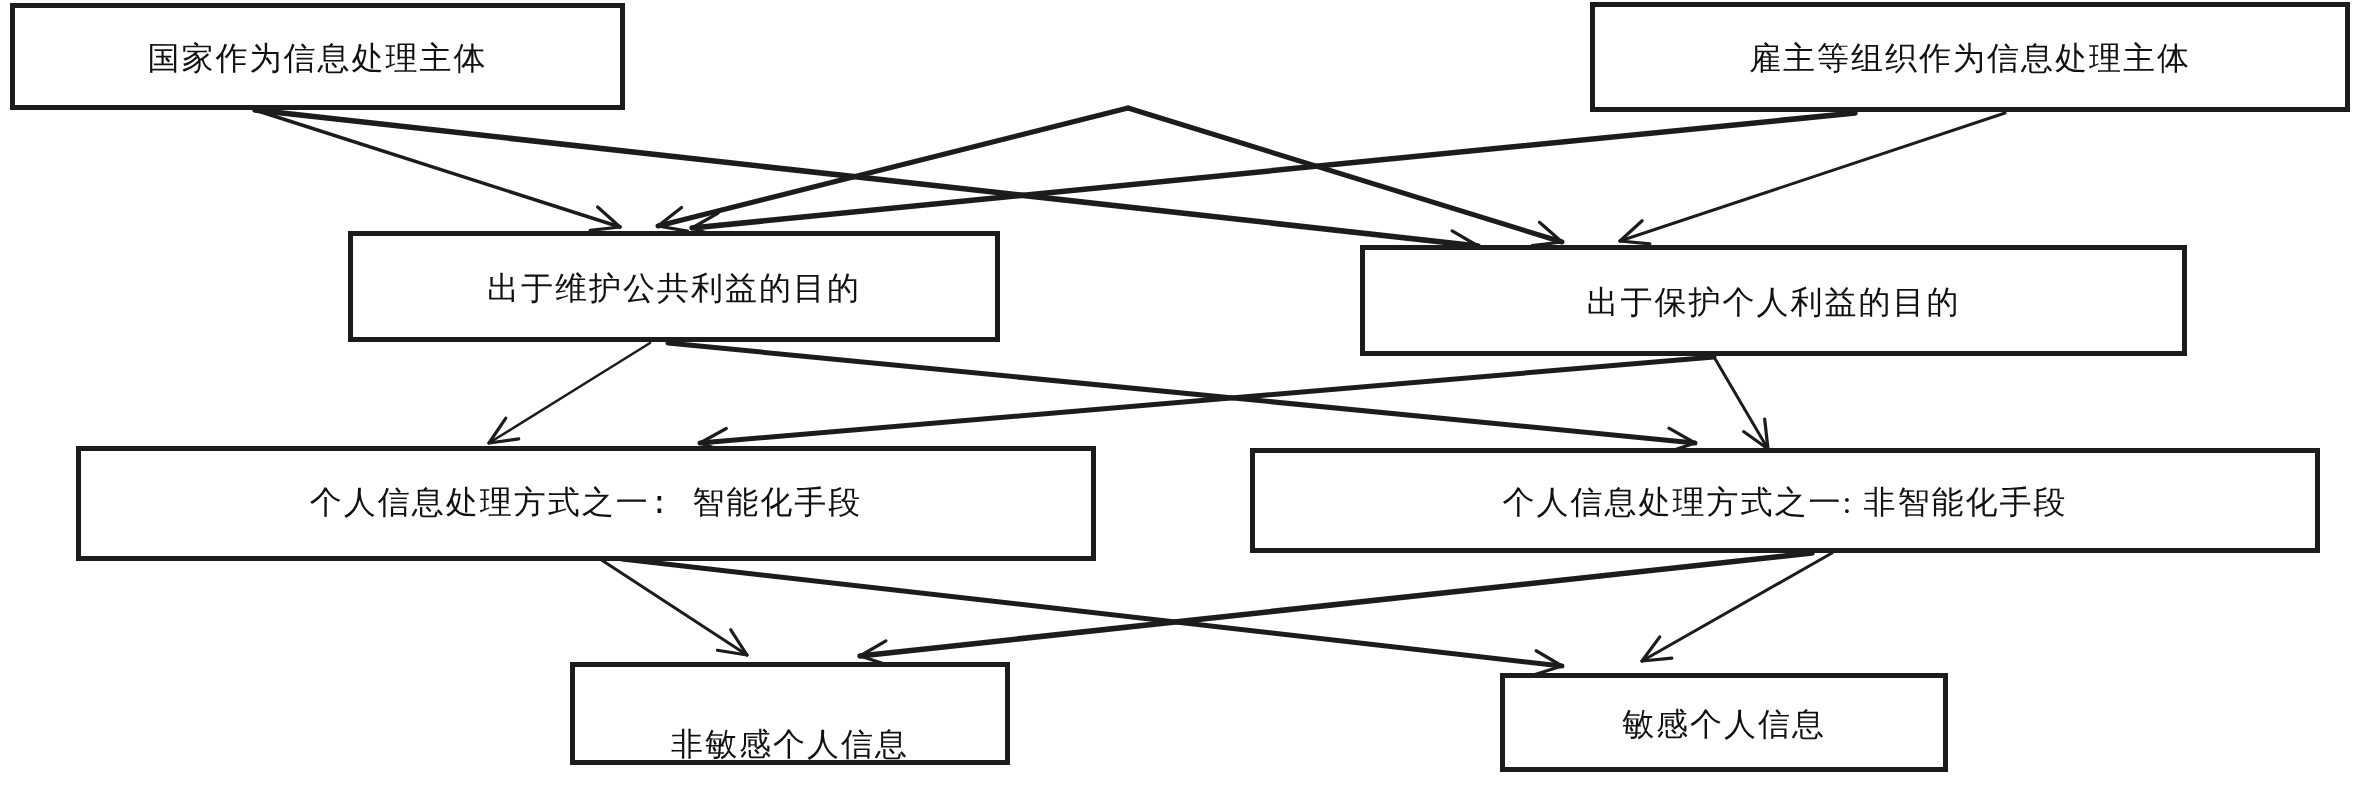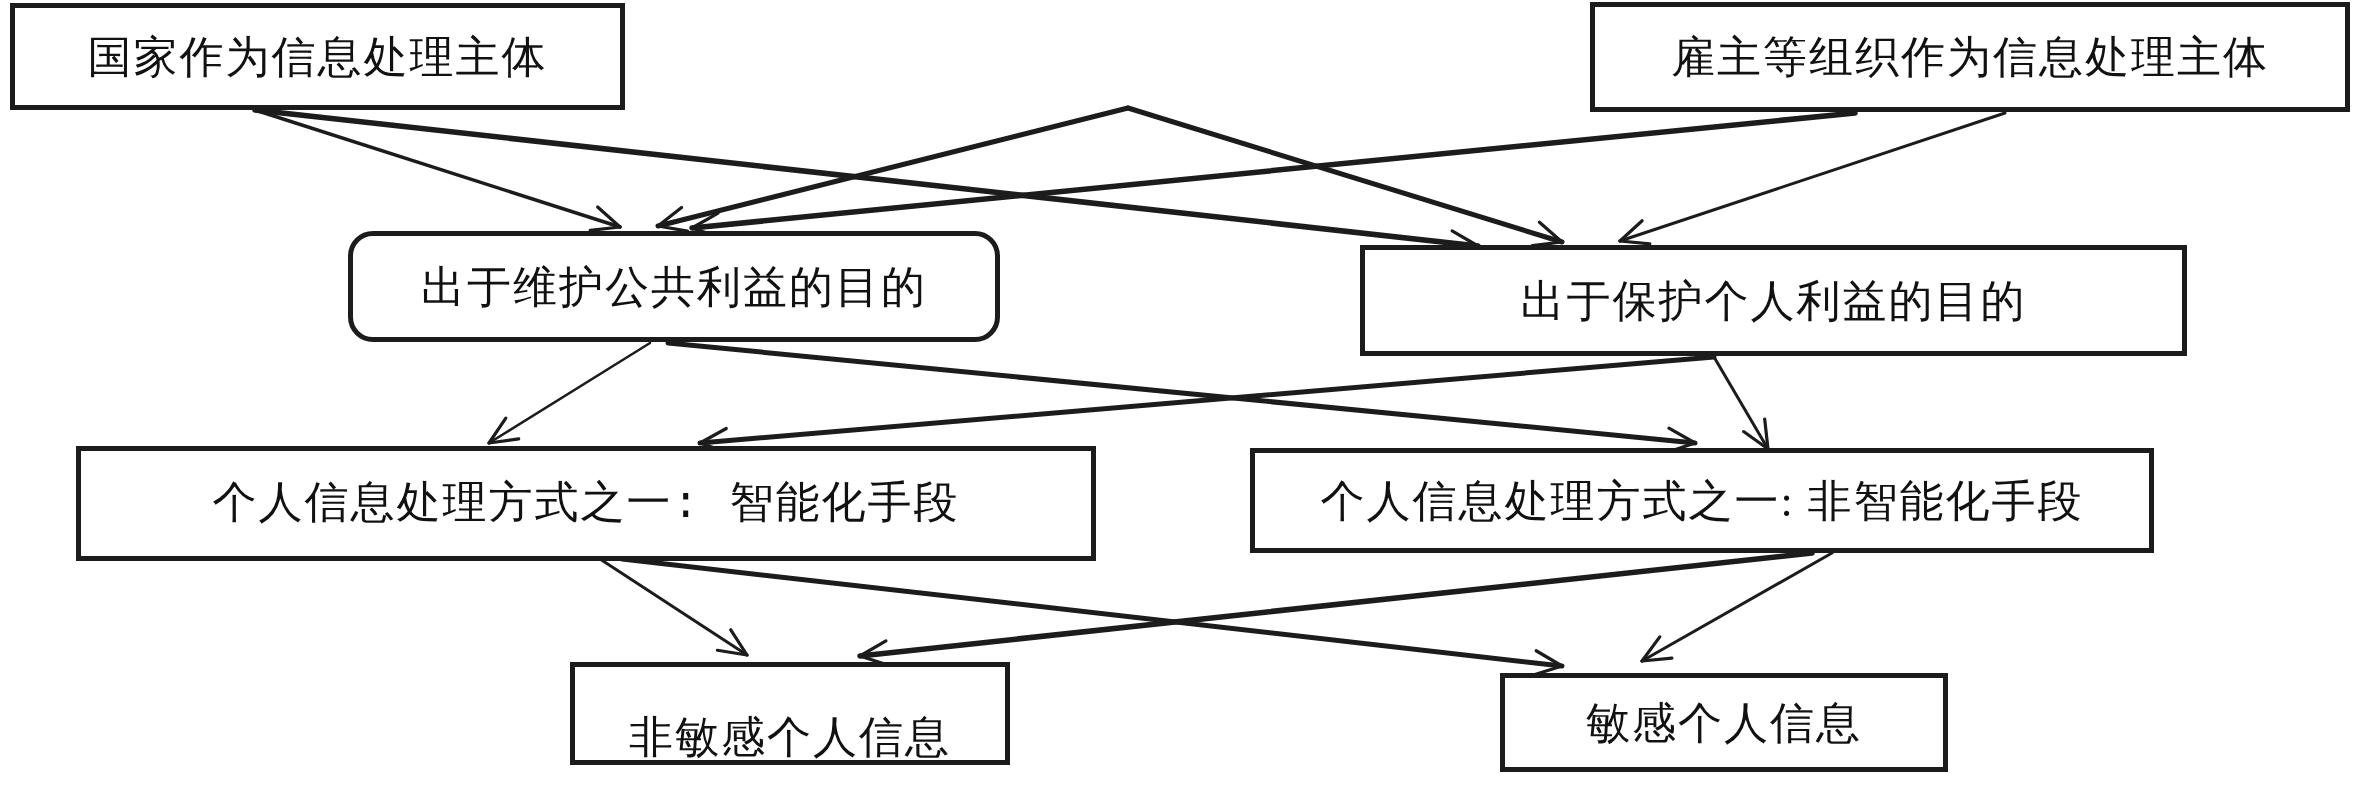--- a/index.html
+++ b/index.html
@@ -21,21 +21,21 @@
     border: 5px solid #1c1c1c;
     background: #ffffff;
     box-sizing: border-box;
     display: flex;
     align-items: center;
     justify-content: center;
     z-index: 2;
   }
   .node .label {
     color: #111111;
-    font-size: 44px;
+    font-size: 32px;
     letter-spacing: 2px;
     white-space: nowrap;
     line-height: 1;
     padding-top: 2px;
   }
 </style>
 </head>
 <body>
 
 <div id="stage">
@@ -84,30 +84,30 @@
       <line x1="1642" y1="661" x2="1671.8593357571017" y2="658.0982646322125" stroke="#1c1c1c" stroke-width="3.2" stroke-linecap="round"></line>
       <line x1="1642" y1="661" x2="1659.7692393445805" y2="636.8286505731472" stroke="#1c1c1c" stroke-width="3.2" stroke-linecap="round"></line>
     </svg>
 
   <div class="node" id="node-a1" style="left: 10px; top: 3px; width: 615px; height: 107px;">
     <span class="label">国家作为信息处理主体</span>
   </div>
   <div class="node" id="node-a3" style="left: 1590px; top: 2px; width: 760px; height: 110px; font-family: Liberation Serif, serif;">
     <span class="label">雇主等组织作为信息处理主体</span>
   </div>
-  <div class="node" id="node-b1" style="left: 348px; top: 231px; width: 652px; height: 111px; border-radius: 25px;">
+  <div class="node" id="node-b1" style="left: 348px; top: 231px; width: 652px; height: 111px;">
     <span class="label">出于维护公共利益的目的</span>
   </div>
   <div class="node" id="node-b2" style="left: 1360px; top: 245px; width: 827px; height: 111px;">
     <span class="label">出于保护个人利益的目的</span>
   </div>
   <div class="node" id="node-c1" style="left: 76px; top: 446px; width: 1020px; height: 115px; font-family: Liberation Mono, monospace;">
     <span class="label">个人信息处理方式之一: 智能化手段</span>
   </div>
-  <div class="node" id="node-c2" style="left: 1250px; top: 448px; width: 904px; height: 105px;">
+  <div class="node" id="node-c2" style="left: 1250px; top: 448px; width: 1070px; height: 105px;">
     <span class="label">个人信息处理方式之一: 非智能化手段</span>
   </div>
   <div class="node" id="node-d1" style="left: 570px; top: 662px; width: 440px; height: 103px; align-items: flex-end;">
     <span class="label">非敏感个人信息</span>
   </div>
   <div class="node" id="node-d2" style="left: 1500px; top: 673px; width: 448px; height: 99px;">
     <span class="label">敏感个人信息</span>
   </div>
 
 </div>

